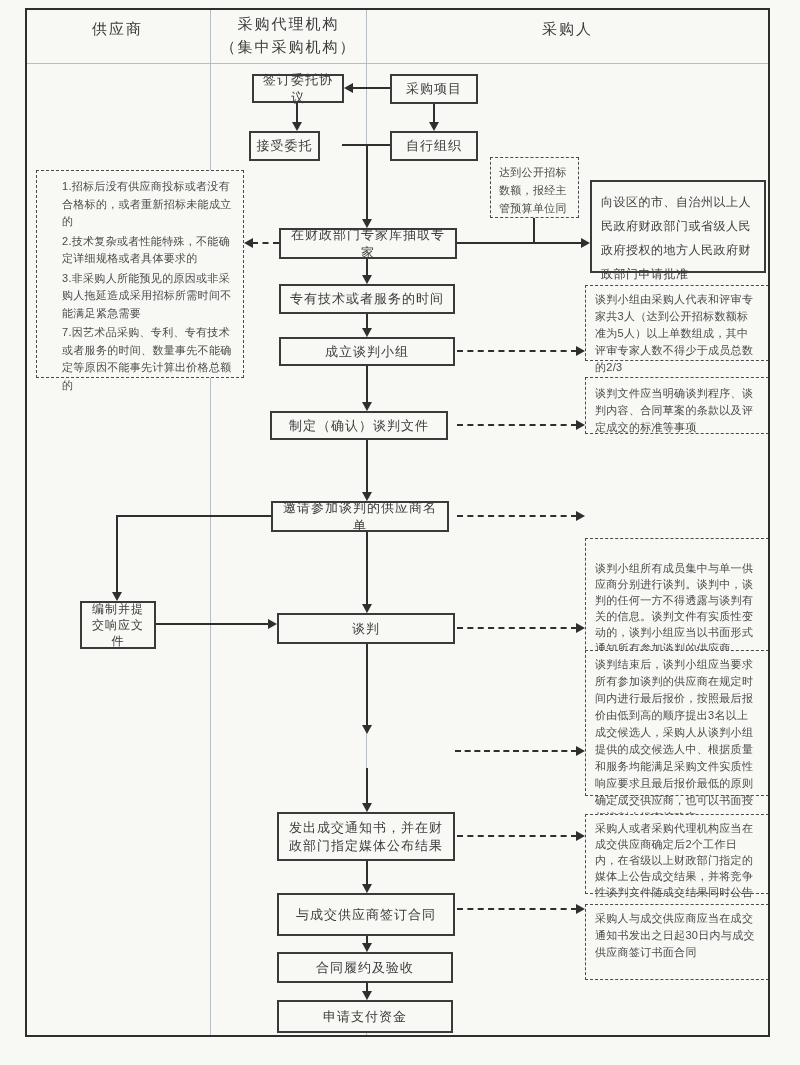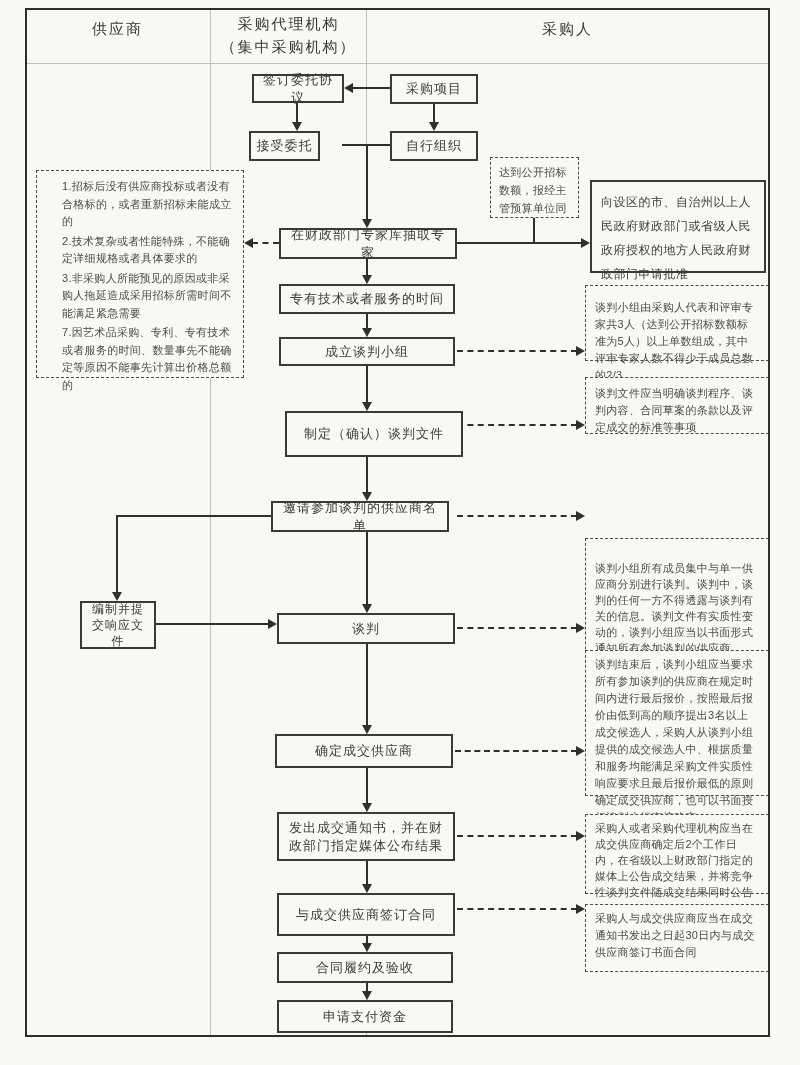--- a/index.html
+++ b/index.html
@@ -131,42 +131,41 @@
   <div class="abs dl" style="left:457px;top:908px;width:120px;"></div>
   <div class="abs ah-right" style="left:576px;top:904px;"></div>
 
   <div class="abs box" style="left:252px;top:74px;width:92px;height:29px;">签订委托协议</div>
   <div class="abs box" style="left:390px;top:74px;width:88px;height:30px;">采购项目</div>
   <div class="abs box" style="left:249px;top:131px;width:71px;height:30px;">接受委托</div>
   <div class="abs box" style="left:390px;top:131px;width:88px;height:30px;">自行组织</div>
   <div class="abs box" style="left:279px;top:228px;width:178px;height:31px;">在财政部门专家库抽取专家</div>
   <div class="abs box" style="left:279px;top:284px;width:176px;height:30px;">专有技术或者服务的时间</div>
   <div class="abs box" style="left:279px;top:337px;width:176px;height:29px;">成立谈判小组</div>
-  <div class="abs box" style="left:285px;top:411px;width:178px;height:46px;text-align:center;">制定（确认）谈判文件</div>
+  <div class="abs box" style="left:270px;top:411px;width:178px;height:29px;text-align:center;">制定（确认）谈判文件</div>
   <div class="abs box" style="left:271px;top:501px;width:178px;height:31px;">邀请参加谈判的供应商名单</div>
   <div class="abs box" style="left:277px;top:613px;width:178px;height:31px;">谈判</div>
-  <div class="abs box" style="left:275px;top:734px;width:178px;height:34px;">确定成交供应商</div>
   <div class="abs box" style="left:277px;top:812px;width:178px;height:49px;">发出成交通知书，并在财政部门指定媒体公布结果</div>
   <div class="abs box" style="left:277px;top:893px;width:178px;height:43px;">与成交供应商签订合同</div>
   <div class="abs box" style="left:277px;top:952px;width:176px;height:31px;">合同履约及验收</div>
   <div class="abs box" style="left:277px;top:1000px;width:176px;height:33px;">申请支付资金</div>
   <div class="abs box" style="left:80px;top:601px;width:76px;height:48px;font-size:12px;">编制并提交响应文件</div>
   <div class="abs box para" style="left:590px;top:180px;width:176px;height:93px;">向设区的市、自治州以上人民政府财政部门或省级人民政府授权的地方人民政府财政部门申请批准</div>
 
   <div class="abs note" style="left:36px;top:170px;width:208px;height:208px;line-height:17.5px;">
     <p>1.招标后没有供应商投标或者没有合格标的，或者重新招标未能成立的</p>
     <p>2.技术复杂或者性能特殊，不能确定详细规格或者具体要求的</p>
     <p>3.非采购人所能预见的原因或非采购人拖延造成采用招标所需时间不能满足紧急需要</p>
     <p>7.因艺术品采购、专利、专有技术或者服务的时间、数量事先不能确定等原因不能事先计算出价格总额的</p>
   </div>
 
   <div class="abs note" style="left:490px;top:157px;width:89px;height:61px;line-height:18px;padding:5px 8px;">达到公开招标数额，报经主管预算单位同</div>
 
-  <div class="abs note" style="left:585px;top:285px;width:184px;height:76px;padding:13px 9px;">谈判小组由采购人代表和评审专家共3人（达到公开招标数额标准为5人）以上单数组成，其中评审专家人数不得少于成员总数的2/3</div>
+  <div class="abs note" style="left:585px;top:285px;width:184px;height:76px;padding:5px 9px;">谈判小组由采购人代表和评审专家共3人（达到公开招标数额标准为5人）以上单数组成，其中评审专家人数不得少于成员总数的2/3</div>
   <div class="abs note" style="left:585px;top:377px;width:184px;height:57px;">谈判文件应当明确谈判程序、谈判内容、合同草案的条款以及评定成交的标准等事项</div>
   <div class="abs note" style="left:585px;top:538px;width:184px;height:131px;padding:21px 9px;line-height:16px;">谈判小组所有成员集中与单一供应商分别进行谈判。谈判中，谈判的任何一方不得透露与谈判有关的信息。谈判文件有实质性变动的，谈判小组应当以书面形式通知所有参加谈判的供应商</div>
   <div class="abs note" style="left:585px;top:650px;width:184px;height:146px;padding:5px 9px;">谈判结束后，谈判小组应当要求所有参加谈判的供应商在规定时间内进行最后报价，按照最后报价由低到高的顺序提出3名以上成交候选人，采购人从谈判小组提供的成交候选人中、根据质量和服务均能满足采购文件实质性响应要求且最后报价最低的原则确定成交供应商，也可以书面授权谈判小组直接确定</div>
   <div class="abs note" style="left:585px;top:814px;width:184px;height:80px;padding:5px 9px;line-height:16px;">采购人或者采购代理机构应当在成交供应商确定后2个工作日内，在省级以上财政部门指定的媒体上公告成交结果，并将竞争性谈判文件随成交结果同时公告</div>
-  <div class="abs note" style="left:585px;top:904px;width:184px;height:68px;padding:5px 9px;">采购人与成交供应商应当在成交通知书发出之日起30日内与成交供应商签订书面合同</div>
+  <div class="abs note" style="left:585px;top:904px;width:184px;height:76px;padding:5px 9px;">采购人与成交供应商应当在成交通知书发出之日起30日内与成交供应商签订书面合同</div>
 
   <div class="abs frame"></div>
 
 </div>
 
 </body></html>

